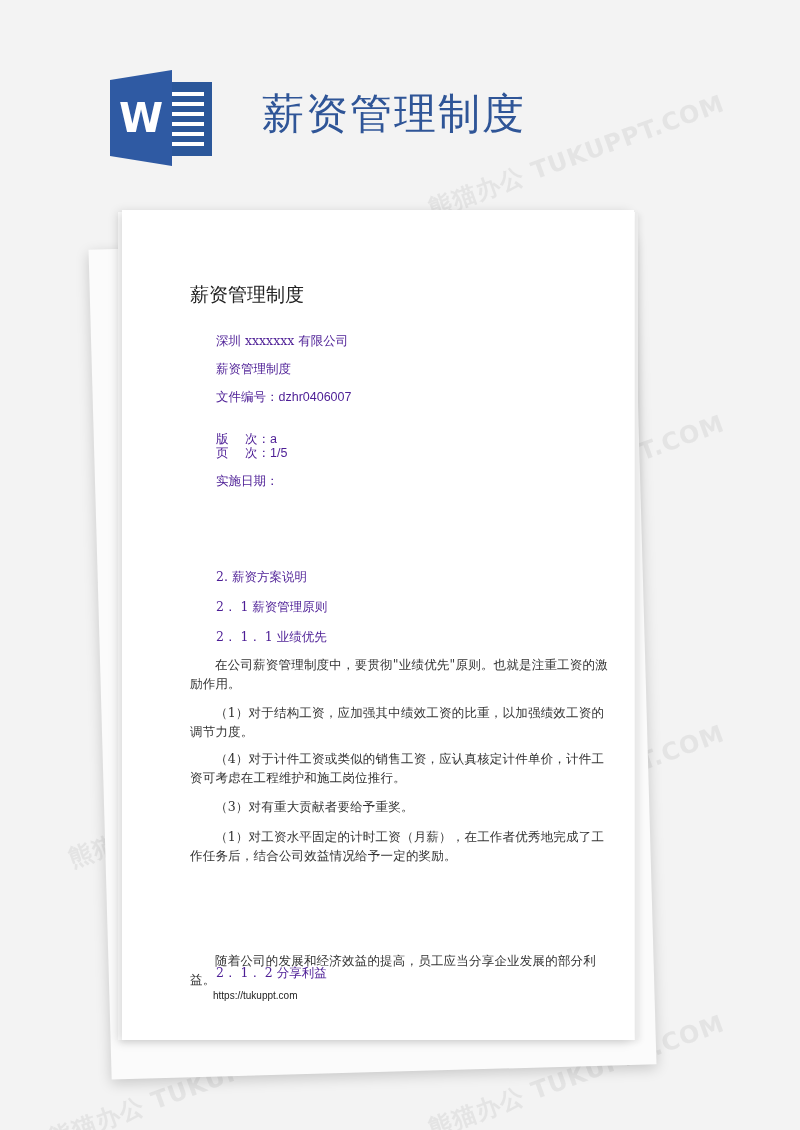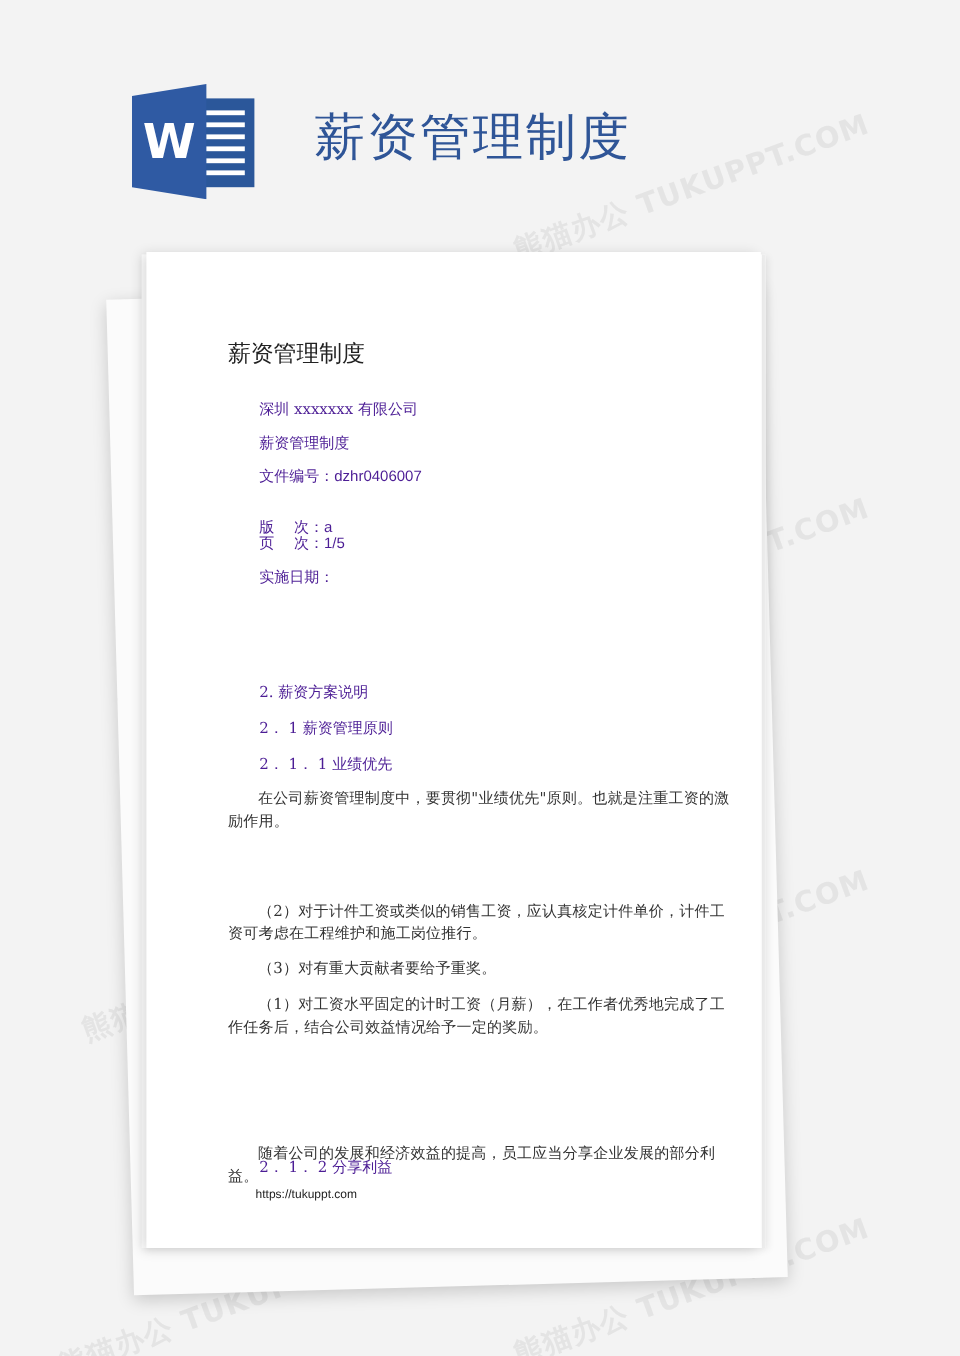--- a/index.html
+++ b/index.html
@@ -107,20 +107,21 @@
   </div>
   <div class="line" style="left:94px;top:234px;">
     <span>页　 次：</span><span class="sans">1/5</span>
   </div>
   <div class="line" style="left:94px;top:262px;">实施日期：</div>
 
   <div class="line" style="left:94px;top:358px;">2.    薪资方案说明</div>
   <div class="line" style="left:94px;top:388px;">2． 1 薪资管理原则</div>
   <div class="line" style="left:94px;top:418px;">2． 1． 1 业绩优先</div>
   <div class="para" style="left:68px;top:446px;">在公司薪资管理制度中，要贯彻"业绩优先"原则。也就是注重工资的激励作用。</div>
-  <div class="para" style="left:68px;top:540px;">（2）对于计件工资或类似的销售工资，应认真核定计件单价，计件工资可考虑在工程维护和施工岗位推行。</div>
+  <div class="para" style="left:68px;top:494px;">（1）对于结构工资，应加强其中绩效工资的比重，以加强绩效工资的调节力度。</div>
+  <div class="para" style="left:68px;top:540px;">（4）对于计件工资或类似的销售工资，应认真核定计件单价，计件工资可考虑在工程维护和施工岗位推行。</div>
   <div class="para" style="left:68px;top:588px;">（3）对有重大贡献者要给予重奖。</div>
   <div class="para" style="left:68px;top:618px;">（1）对工资水平固定的计时工资（月薪），在工作者优秀地完成了工作任务后，结合公司效益情况给予一定的奖励。</div>
   <div class="line" style="left:94px;top:714px;margin-top:40px;">2． 1． 2 分享利益</div>
   <div class="para" style="left:68px;top:742px;">随着公司的发展和经济效益的提高，员工应当分享企业发展的部分利益。</div>
 
   <div class="footer-url">https://tukuppt.com</div>
 </div>
 
 </body></html>

